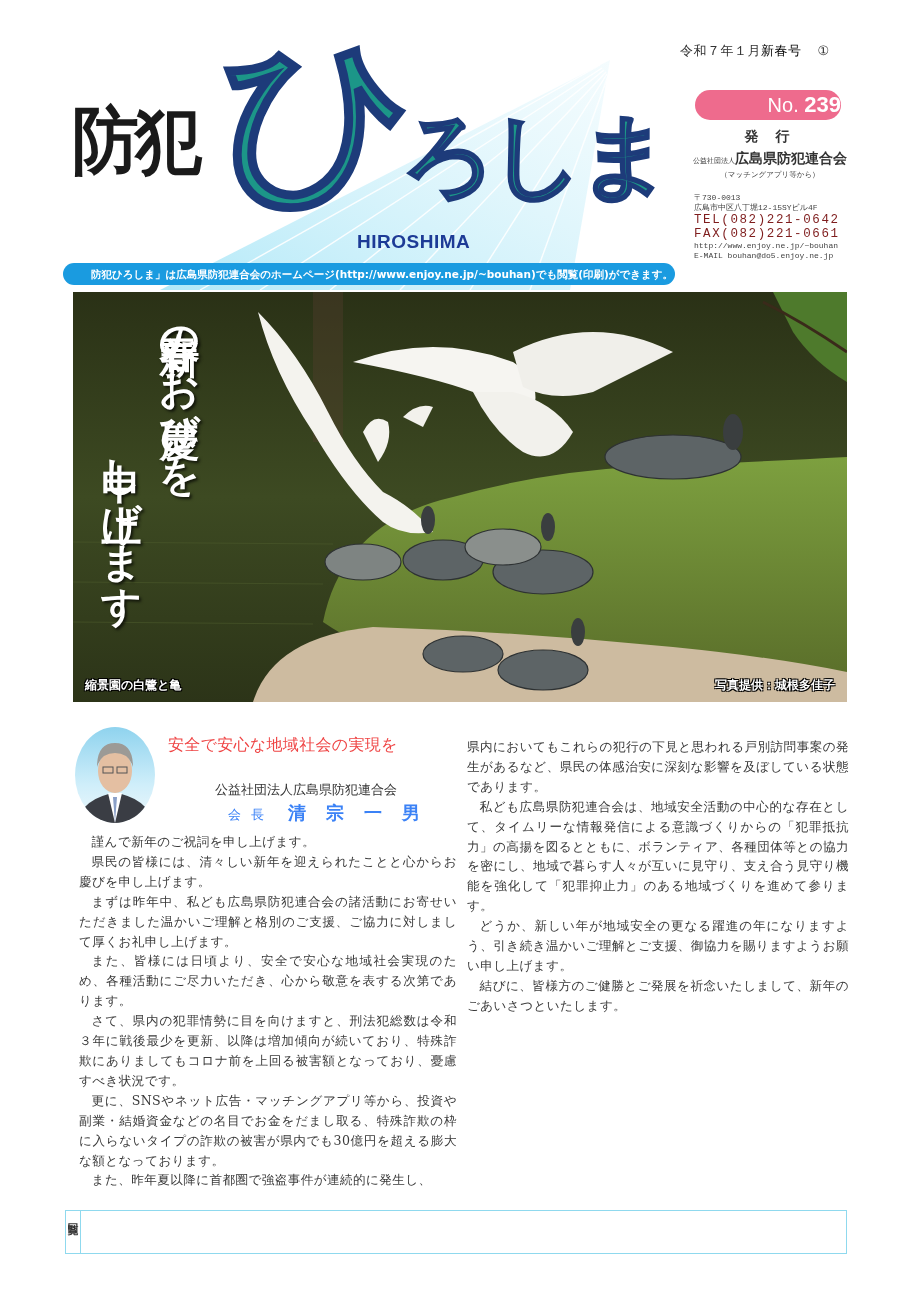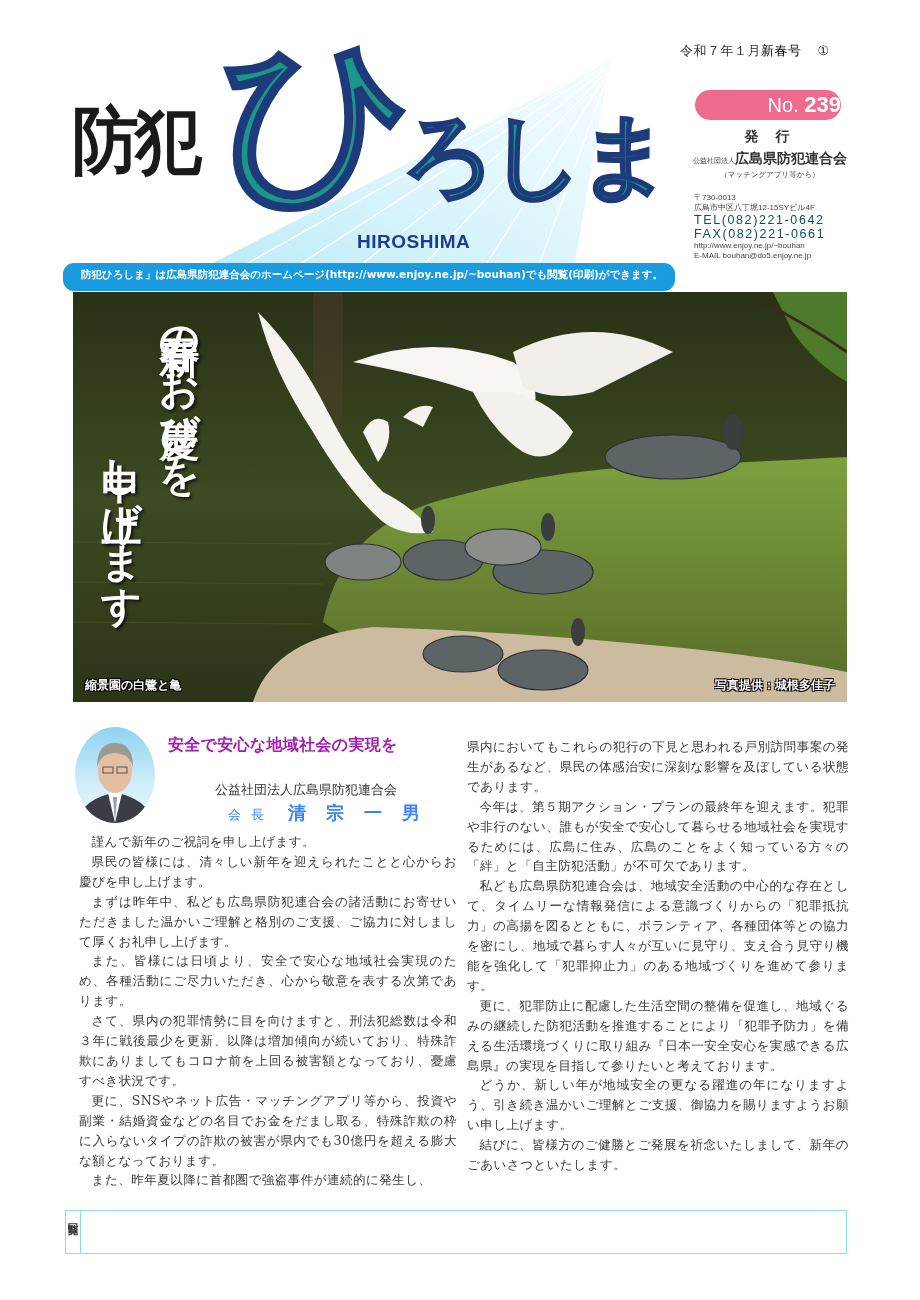--- a/index.html
+++ b/index.html
@@ -48,29 +48,29 @@
   }
   .issue-badge b { font-size: 22px; }
 
   .publisher { position: absolute; left: 690px; top: 128px; width: 160px; text-align: center; font-family: "DejaVu Sans", sans-serif; }
   .pub-label { font-size: 14px; font-weight: bold; color: #333; letter-spacing: 6px; }
   .pub-org { font-size: 10px; color: #333; margin-top: 4px; white-space: nowrap; }
   .pub-org .small { font-size: 7px; }
   .pub-org b { font-size: 14px; }
   .pub-sub { font-size: 7.5px; color: #444; margin-top: 2px; }
 
-  .contact { position: absolute; left: 694px; top: 193px; font-family: Liberation Sans, sans-serif; color: #444; }
+  .contact { position: absolute; left: 694px; top: 193px; font-family: Liberation Mono, monospace; color: #444; }
   .contact .sm { font-size: 8px; line-height: 10px; white-space: nowrap; }
-  .contact .lg { font-size: 12.5px; line-height: 14px; letter-spacing: 1.6px; color: #0c4a6e; white-space: nowrap; }
+  .contact .lg { font-size: 12.5px; line-height: 14px; letter-spacing: 1.6px; color: #7f1d1d; white-space: nowrap; }
 
   .web-banner {
-    position: absolute; left: 63px; top: 263px; width: 612px; height: 28px;
+    position: absolute; left: 63px; top: 263px; width: 612px; height: 22px;
     background: #1a9be0; border-radius: 11px;
     color: #fff; font-family: "DejaVu Sans", sans-serif; font-weight: bold;
-    font-size: 10.5px; line-height: 22px; padding-left: 18px; white-space: nowrap; overflow: hidden;
+    font-size: 10.5px; line-height: 22px; padding-left: 28px; white-space: nowrap; overflow: hidden;
   }
 
   
   .photo {
     position: absolute; left: 73px; top: 292px; width: 774px; height: 410px; overflow: hidden;
     background: #2f3a1c;
   }
   .photo svg { position: absolute; left: 0; top: 0; }
   .greeting {
     position: absolute; font-family: "DejaVu Serif", serif; color: #fff; font-weight: bold;
@@ -88,21 +88,21 @@
   .photo-caption.left { left: 12px; }
   .photo-caption.right { right: 12px; }
 
   
   .portrait {
     position: absolute; left: 75px; top: 727px; width: 80px; height: 96px; border-radius: 50%;
     overflow: hidden; background: linear-gradient(#8fd3ee, #cfeefa 60%, #eef8fb);
   }
   .headline {
     position: absolute; left: 168px; top: 735px;
-    font-family: "DejaVu Sans", sans-serif; font-weight: bold; font-size: 16px; color: #a21caf;
+    font-family: "DejaVu Sans", sans-serif; font-weight: normal; font-size: 16px; color: #ef4444;
     letter-spacing: 0.3px;
   }
   .author-org {
     position: absolute; left: 215px; top: 781px;
     font-family: "DejaVu Sans", sans-serif; font-size: 13px; color: #333;
   }
   .author-line {
     position: absolute; left: 228px; top: 801px;
     font-family: "DejaVu Sans", sans-serif; color: #3b82f6; white-space: nowrap;
   }
@@ -265,22 +265,20 @@
   <p>県民の皆様には、清々しい新年を迎えられたことと心からお慶びを申し上げます。</p>
   <p>まずは昨年中、私ども広島県防犯連合会の諸活動にお寄せいただきました温かいご理解と格別のご支援、ご協力に対しまして厚くお礼申し上げます。</p>
   <p>また、皆様には日頃より、安全で安心な地域社会実現のため、各種活動にご尽力いただき、心から敬意を表する次第であります。</p>
   <p>さて、県内の犯罪情勢に目を向けますと、刑法犯総数は令和３年に戦後最少を更新、以降は増加傾向が続いており、特殊詐欺にありましてもコロナ前を上回る被害額となっており、憂慮すべき状況です。</p>
   <p>更に、SNSやネット広告・マッチングアプリ等から、投資や副業・結婚資金などの名目でお金をだまし取る、特殊詐欺の枠に入らないタイプの詐欺の被害が県内でも30億円を超える膨大な額となっております。</p>
   <p>また、昨年夏以降に首都圏で強盗事件が連続的に発生し、</p>
 </div>
 
 <div class="col col-right">
   <p class="cont">県内においてもこれらの犯行の下見と思われる戸別訪問事案の発生があるなど、県民の体感治安に深刻な影響を及ぼしている状態であります。</p>
-  <p>今年は、第５期アクション・プランの最終年を迎えます。犯罪や非行のない、誰もが安全で安心して暮らせる地域社会を実現するためには、広島に住み、広島のことをよく知っている方々の「絆」と「自主防犯活動」が不可欠であります。</p>
   <p>私ども広島県防犯連合会は、地域安全活動の中心的な存在として、タイムリーな情報発信による意識づくりからの「犯罪抵抗力」の高揚を図るとともに、ボランティア、各種団体等との協力を密にし、地域で暮らす人々が互いに見守り、支え合う見守り機能を強化して「犯罪抑止力」のある地域づくりを進めて参ります。</p>
-  <p>更に、犯罪防止に配慮した生活空間の整備を促進し、地域ぐるみの継続した防犯活動を推進することにより「犯罪予防力」を備える生活環境づくりに取り組み『日本一安全安心を実感できる広島県』の実現を目指して参りたいと考えております。</p>
   <p>どうか、新しい年が地域安全の更なる躍進の年になりますよう、引き続き温かいご理解とご支援、御協力を賜りますようお願い申し上げます。</p>
   <p>結びに、皆様方のご健勝とご発展を祈念いたしまして、新年のごあいさつといたします。</p>
 </div>
 
 <div class="circ">
   <div class="circ-label">回覧</div>
 </div>
 
 </body></html>

